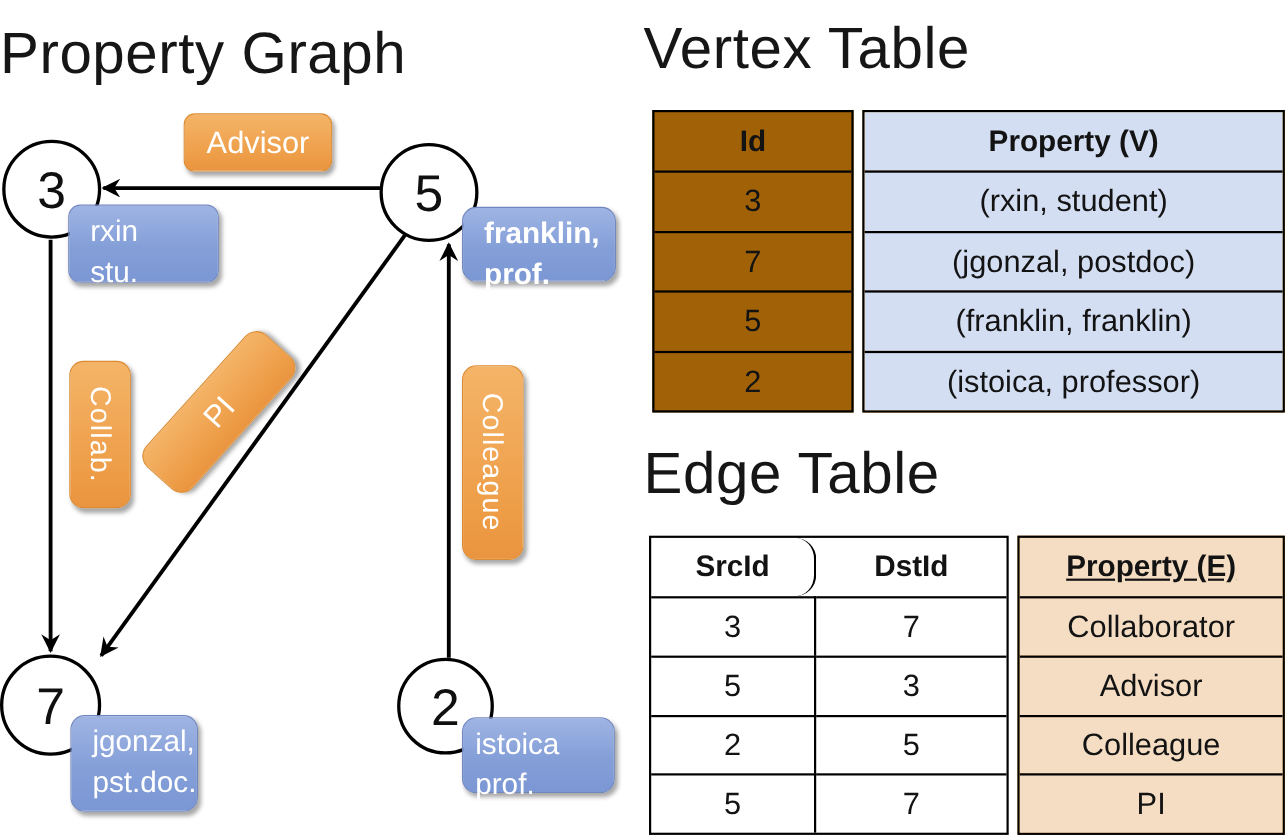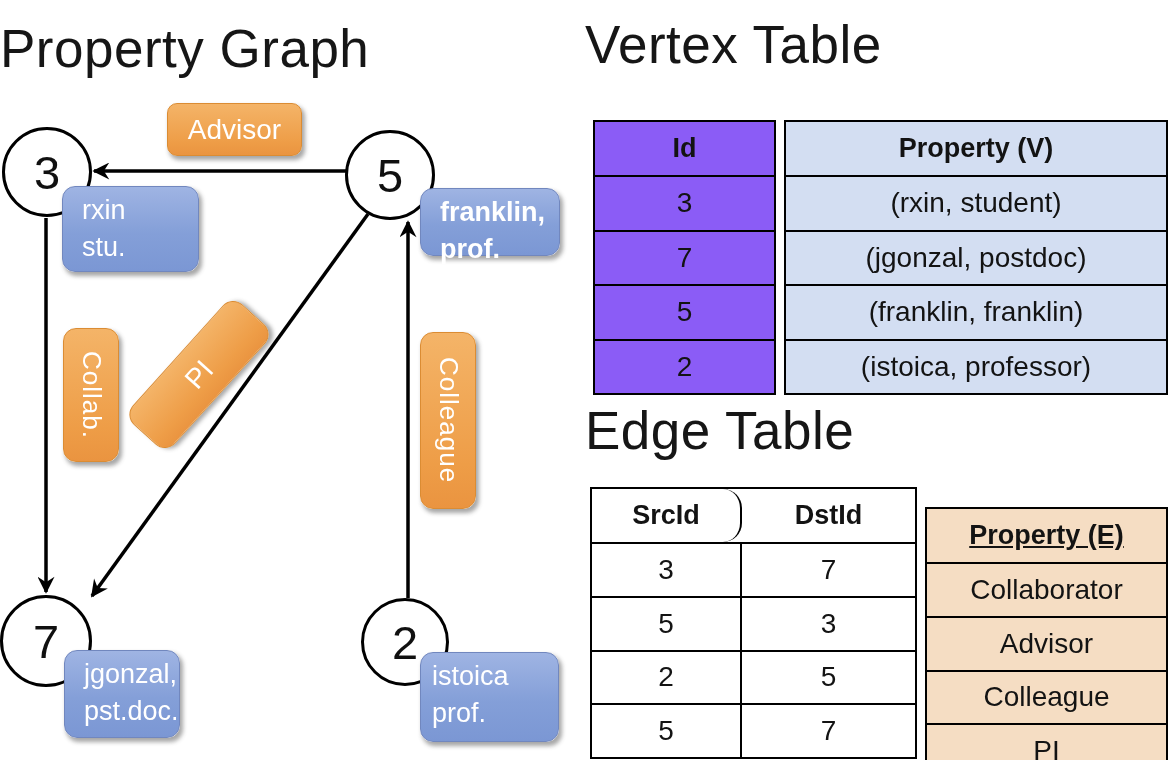--- a/index.html
+++ b/index.html
@@ -32,22 +32,22 @@
     border:1.5px solid #db8c33;
     box-shadow:2.5px 3.5px 4px rgba(60,60,60,0.45);
     color:#fff; display:flex; align-items:center; justify-content:center;
   }
   .ebox-advisor { border-radius:10px; font-size:28px; }
   .ebox-vert { writing-mode:vertical-rl; border-radius:13px; font-size:26px; letter-spacing:1px; }
   .ebox-pi { border-radius:14px; font-size:28px; transform:rotate(-48deg); }
   
   .tblwrap { position:absolute; display:flex; gap:8px; }
   .sub {
-    box-sizing:border-box; border:2.5px solid #000; background:#8b5cf6;
-    display:flex; flex-direction:column;margin-top:20px;
+    box-sizing:border-box; border:2.5px solid #000; background:#a16207;
+    display:flex; flex-direction:column;
   }
   .cell {
     box-sizing:border-box; flex:1 1 auto;
     display:flex; align-items:center; justify-content:center;
     font-size:28px; color:#131313; border-top:2px solid #000;
   }
   .cell.first { border-top:none; }
   .cell.hdr { font-weight:bold; font-size:27px; }
   .bg-blue { background:#d3def2; }
   .bg-tan  { background:#f5ddc3; }
@@ -87,33 +87,33 @@
   <div class="node" style="left:345px; top:130px; width:90px; height:90px;">
     <span>5</span>
   </div>
   <div class="node" style="left:0px; top:595px; width:92px; height:92px;">
     <span>7</span>
   </div>
   <div class="node" style="left:361px; top:598px; width:88px; height:88px;">
     <span>2</span>
   </div>
 
-  <div class="vbox" style="left:62px; top:186px; width:137px; height:86px;">
+  <div class="vbox" style="left:62px; top:186px; width:137px; height:71px;border-radius:11px;">
     <div>rxin</div>
     <div>stu.</div>
   </div>
   <div class="vbox" style="left:420px; top:188px; width:140px; height:68px;font-weight:bold;">
     <div>franklin,</div>
     <div>prof.</div>
   </div>
   <div class="vbox" style="left:64px; top:650px; width:116px; height:88px;">
     <div>jgonzal,</div>
     <div>pst.doc.</div>
   </div>
-  <div class="vbox" style="left:420px; top:652px; width:139px; height:90px;padding-left:11px;">
+  <div class="vbox" style="left:420px; top:652px; width:139px; height:69px;padding-left:11px;">
     <div>istoica</div>
     <div>prof.</div>
   </div>
 
   <div class="ebox ebox-advisor" style="left:167px; top:103px; width:135px; height:53px;">Advisor</div>
   <div class="ebox ebox-vert" style="left:63px; top:328px; width:56px; height:134px;">Collab.</div>
   <div class="ebox ebox-pi" style="left:118px; top:346px; width:162px; height:57px;">PI</div>
   <div class="ebox ebox-vert" style="left:420px; top:332px; width:56px; height:177px;">Colleague</div>
 
   <div class="tblwrap" style="left:593px; top:100px;">

